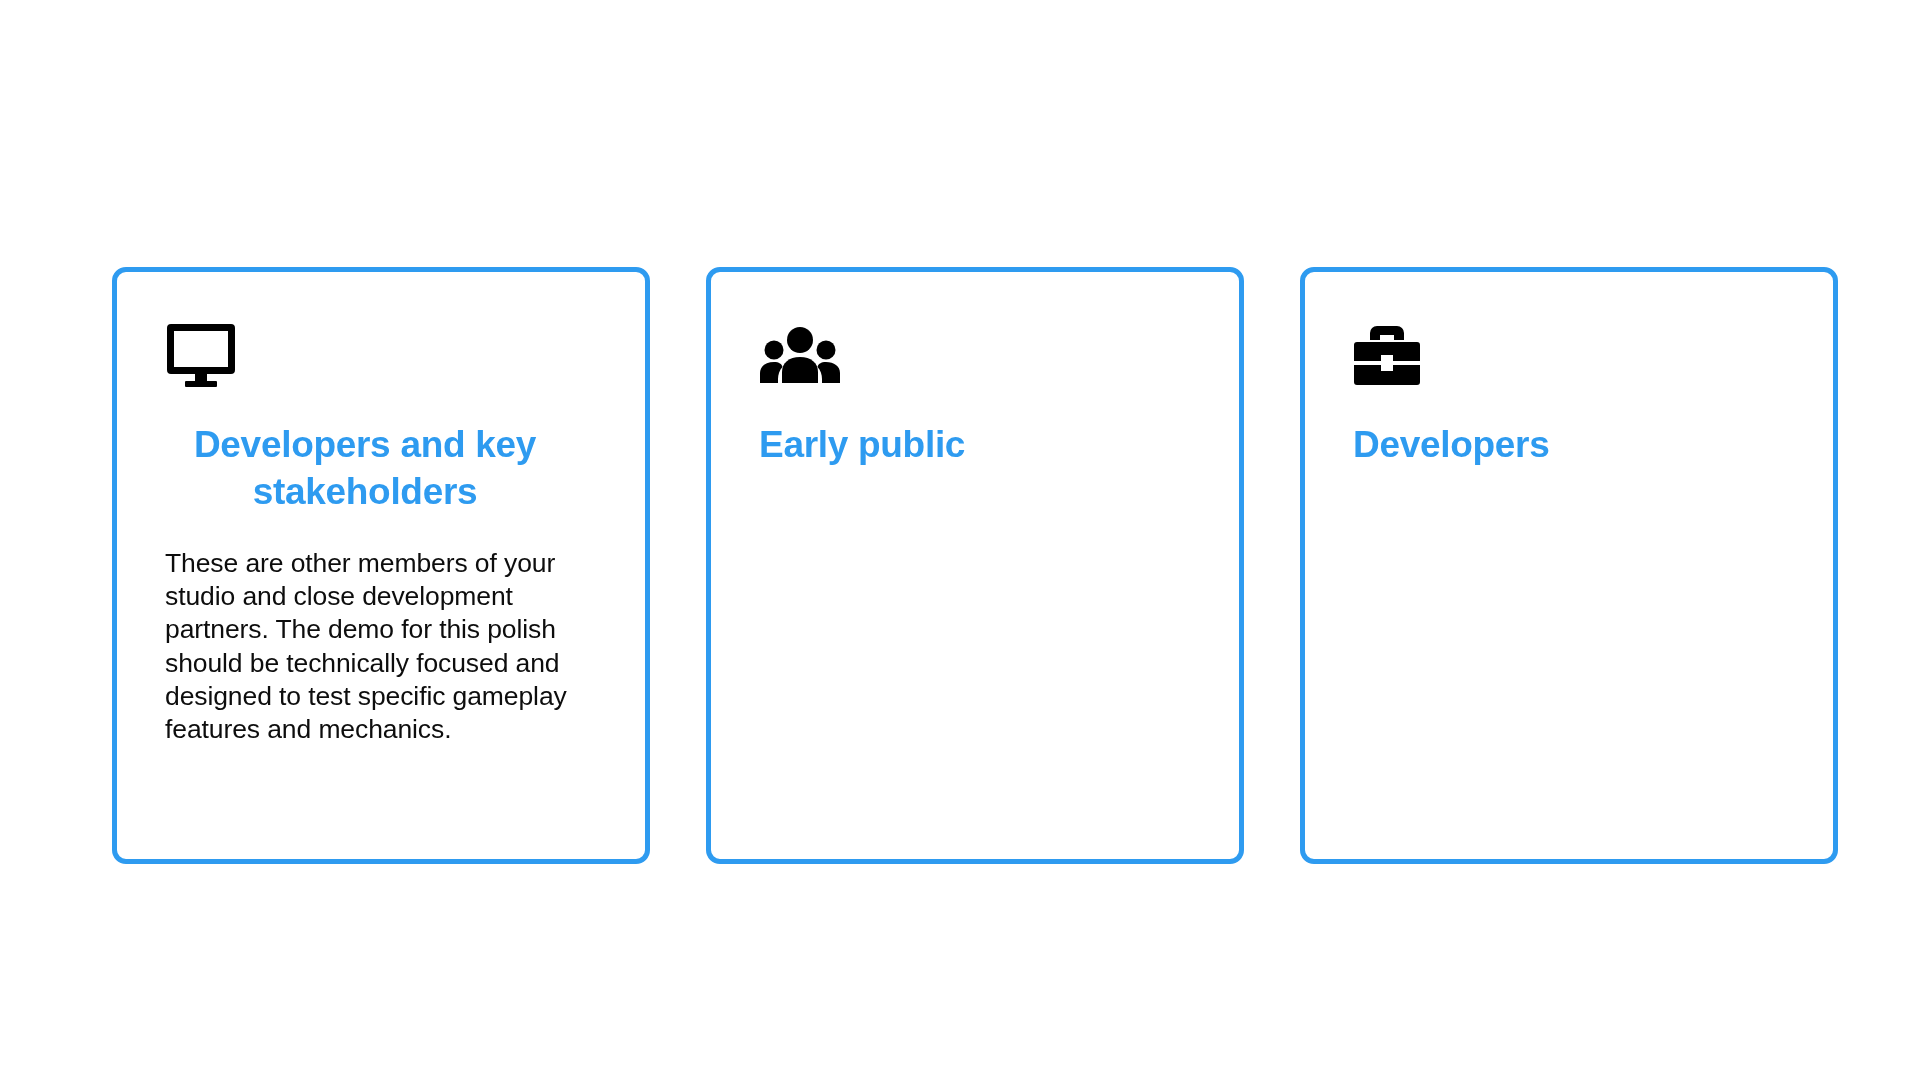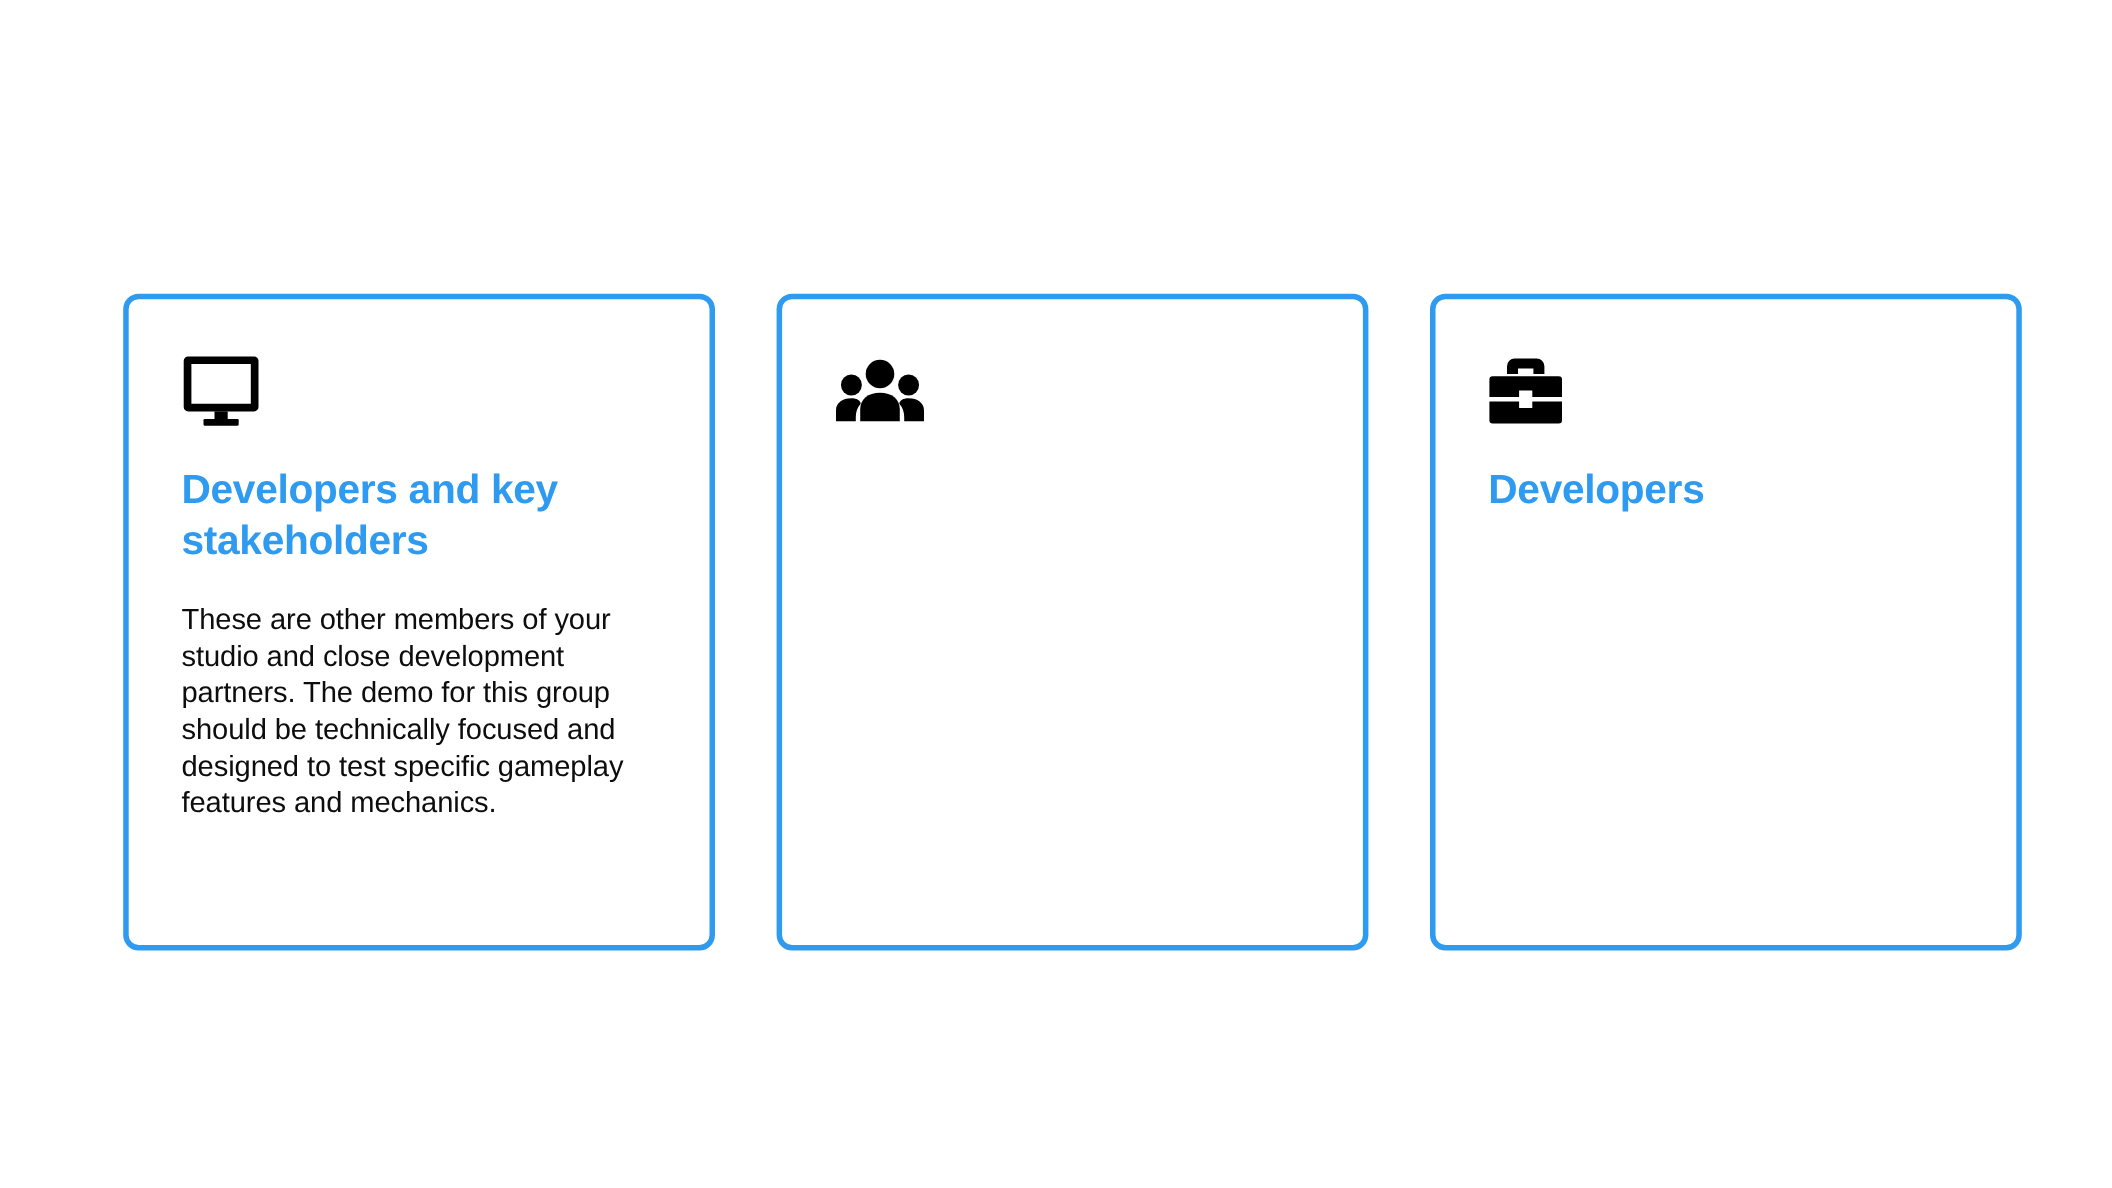--- a/index.html
+++ b/index.html
@@ -72,54 +72,55 @@
     color: #0d0d0d;
     font-size: 26.5px;
     line-height: 1.25;
     font-weight: normal;
     margin: 0;
     max-width: 430px;
     letter-spacing: -0.1px;
   }
 
   
-  .card.two-line .card-title { margin-bottom: 32px; }
+  .card.two-line .card-title { margin-bottom: 32px; text-align: center; }
   .card.one-line .card-title { margin-bottom: 78px; }
 </style>
 </head>
 <body>
 
 <div class="stage">
 
   <div class="cards-row">
 
     <div class="card two-line">
       <div class="card-icon">
         <svg width="72" height="66" viewBox="0 0 72 66" aria-hidden="true">
           <path d="M6 2 H66 A4 4 0 0 1 70 6 V48 A4 4 0 0 1 66 52 H6 A4 4 0 0 1 2 48 V6 A4 4 0 0 1 6 2 Z
                    M9 9 H63 V45 H9 Z" fill-rule="evenodd"></path>
           <rect x="30" y="52" width="12" height="8"></rect>
           <rect x="20" y="59" width="32" height="6" rx="1"></rect>
         </svg>
       </div>
       <h2 class="card-title">Developers and key stakeholders</h2>
-      <p class="card-body">These are other members of your studio and close development partners. The demo for this group should be technically focused and designed to test specific gameplay features and mechanics.</p>
+      <p class="card-body">These are other members of your studio and close development partners. The demo for this polish should be technically focused and designed to test specific gameplay features and mechanics.</p>
     </div>
 
     <div class="card one-line">
       <div class="card-icon">
         <svg width="82" height="62" viewBox="0 0 82 62" aria-hidden="true">
           <circle cx="41" cy="14" r="13"></circle>
           <circle cx="15" cy="24" r="9.5"></circle>
           <circle cx="67" cy="24" r="9.5"></circle>
           <path d="M41 31 C52 31 59 37 59 46 V57 H23 V46 C23 37 30 31 41 31 Z"></path>
           <path d="M15 36 C20 36 23 38 23.5 41 C20.5 44 19 48.5 19 53 V57 H1 V47 C1 40 7 36 15 36 Z"></path>
           <path d="M67 36 C75 36 81 40 81 47 V57 H63 V53 C63 48.5 61.5 44 58.5 41 C59 38 62 36 67 36 Z"></path>
         </svg>
       </div>
+      <h2 class="card-title">Early public</h2>
     </div>
 
     <div class="card one-line">
       <div class="card-icon">
         <svg width="68" height="64" viewBox="0 0 68 64" aria-hidden="true">
           <path d="M24 2 H44 A7 7 0 0 1 51 9 V16 H41 V11 H27 V16 H17 V9 A7 7 0 0 1 24 2 Z" fill-rule="evenodd"></path>
           <path d="M4 18 H64 A3 3 0 0 1 67 21 V37 H40 V31 H28 V37 H1 V21 A3 3 0 0 1 4 18 Z"></path>
           <path d="M1 41 H28 V47 H40 V41 H67 V58 A3 3 0 0 1 64 61 H4 A3 3 0 0 1 1 58 Z"></path>
         </svg>
       </div>

